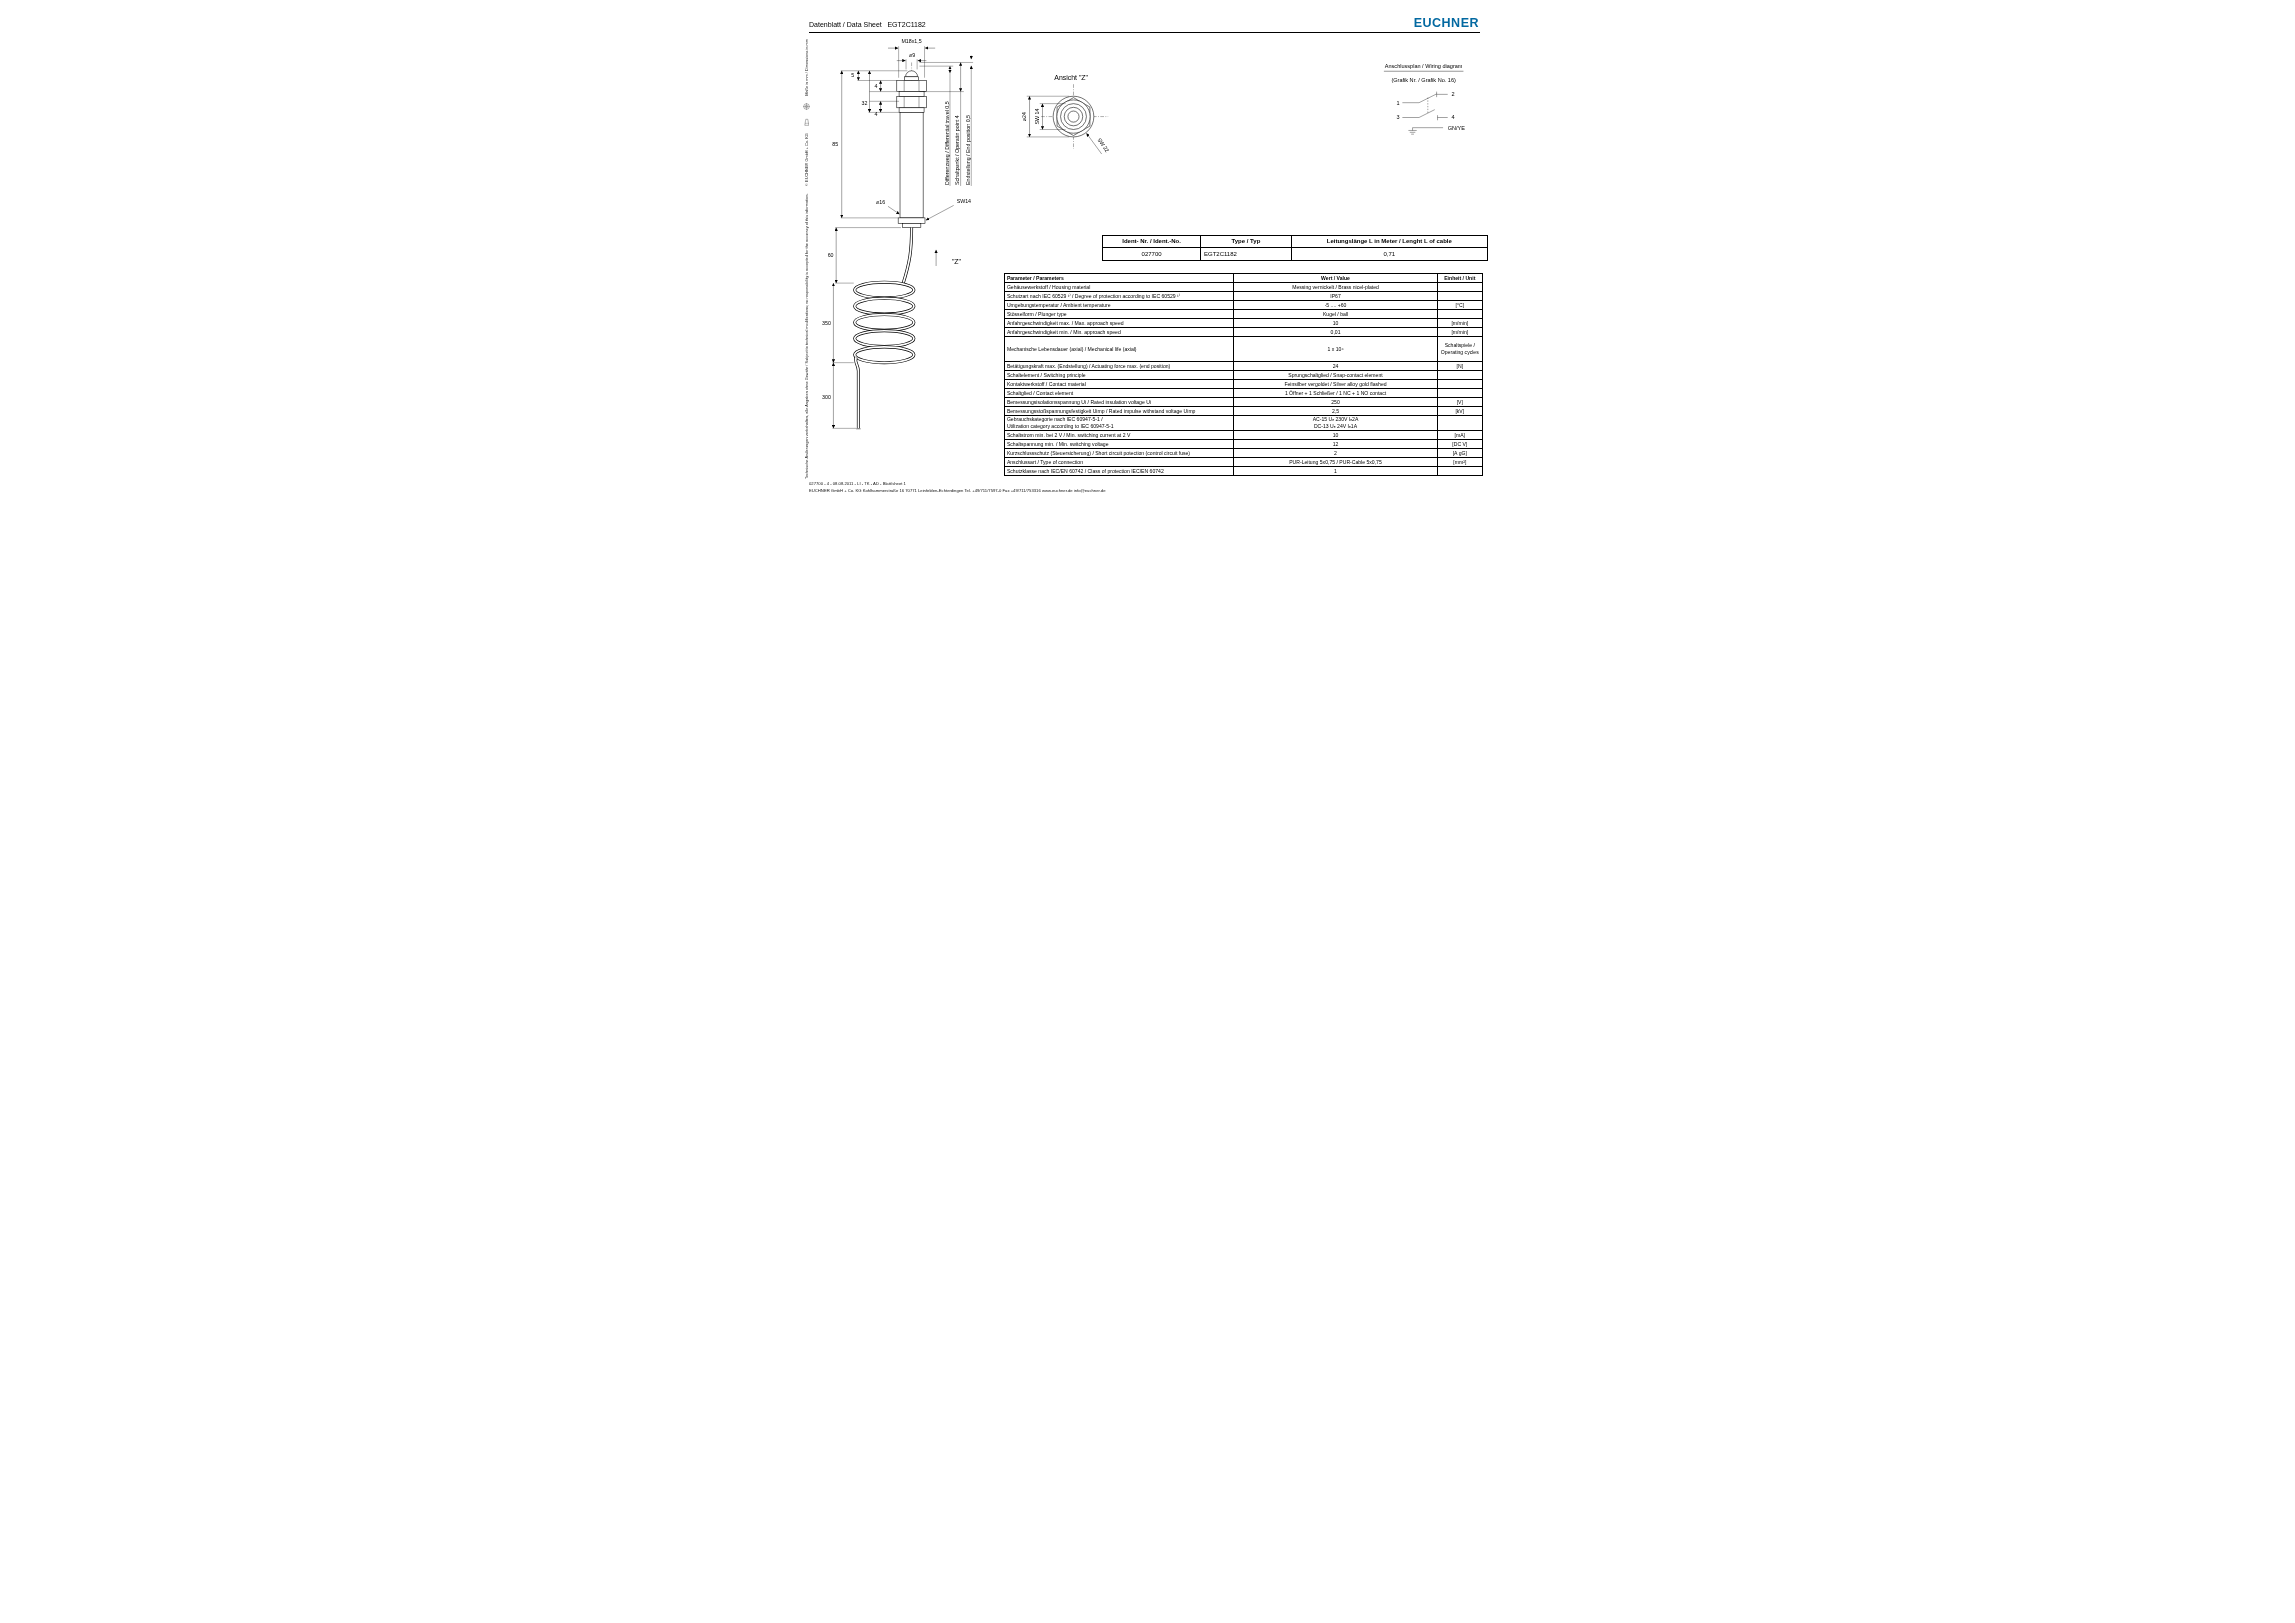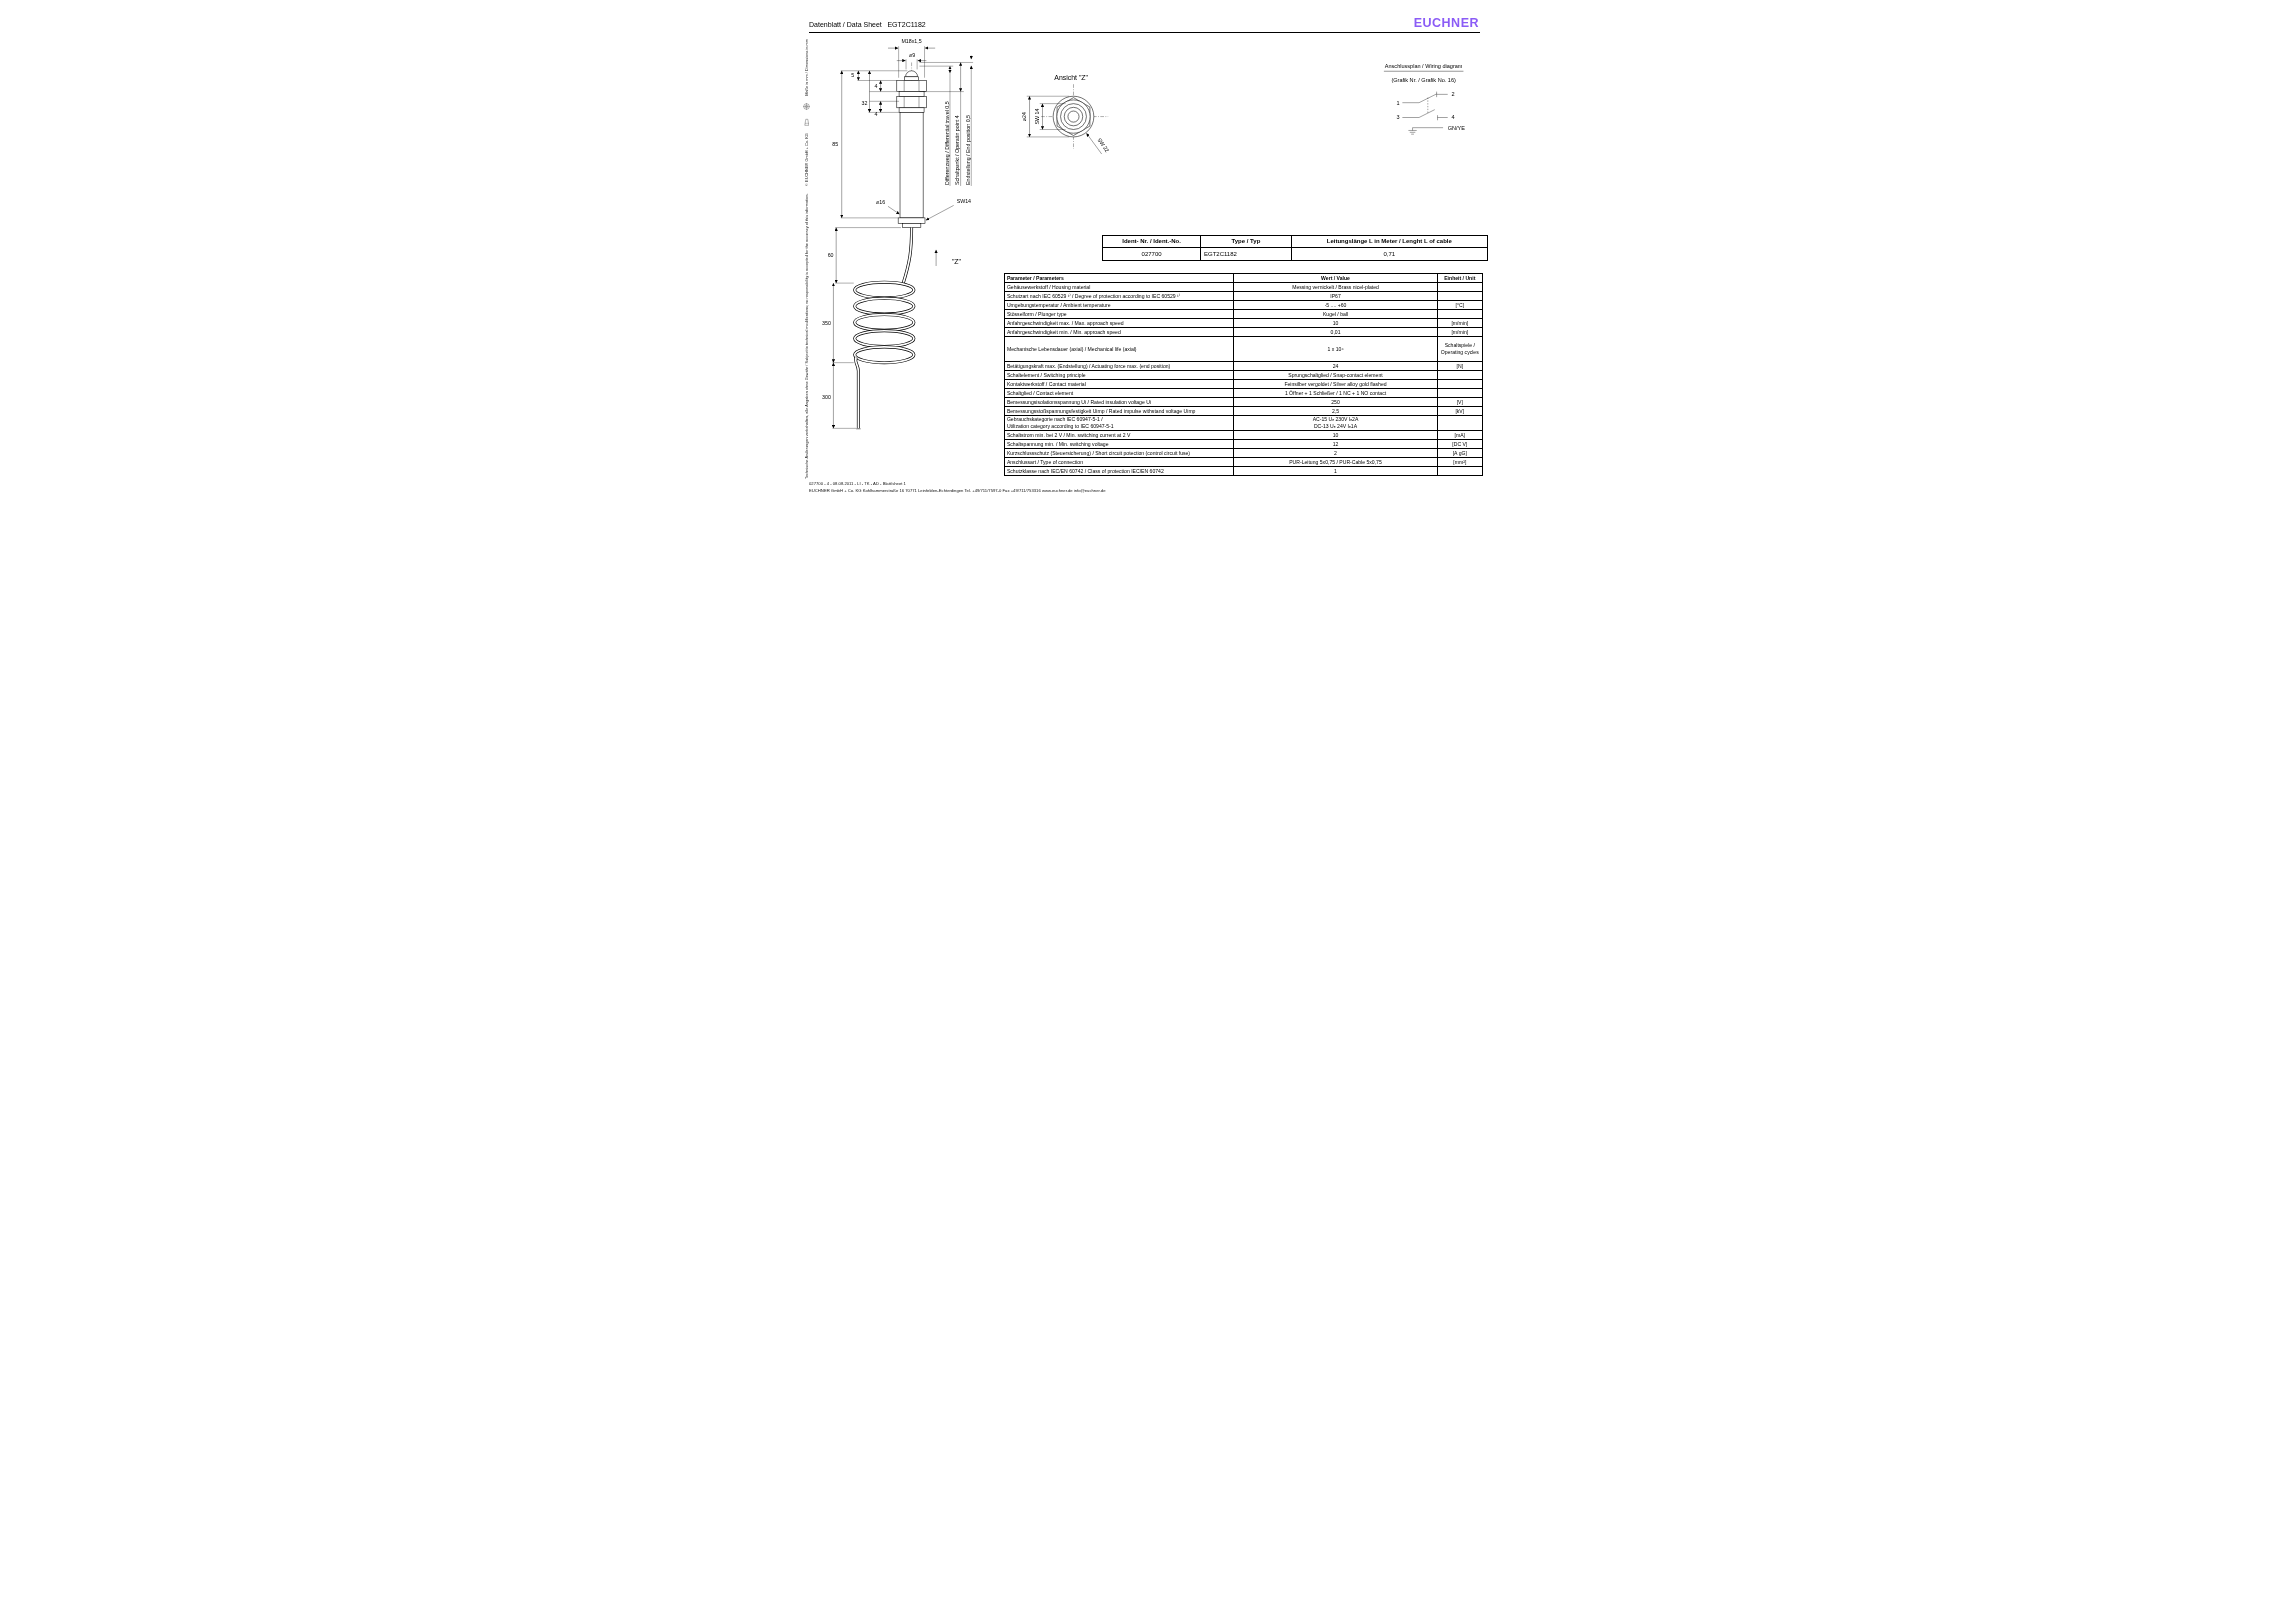--- a/index.html
+++ b/index.html
@@ -2,21 +2,21 @@
 <html style="font-size:7.4px"><head>
 <meta charset="utf-8">
 <style>
   * { margin:0; padding:0; box-sizing:border-box; }
   html,body { background:#ffffff; }
   body { font-family:"Liberation Sans", sans-serif; color:#000; }
   .page { position:relative; width:717px; height:507px; background:#fff; margin:0 auto; overflow:hidden; }
 
   .doc-title { position:absolute; left:20px; top:21px; font-size:7px; }
   .doc-title .t-value { margin-left:5.6px; }
-  .logo { position:absolute; right:27px; top:15.7px; font-size:12.5px; font-weight:bold; letter-spacing:0.5px; color:#8b5cf6; }
+  .logo { position:absolute; right:27px; top:15.7px; font-size:12.5px; font-weight:bold; letter-spacing:0.5px; color:#0369a1; }
   .header-rule { position:absolute; left:20px; top:32px; width:671px; border-top:0.7px solid #000; }
 
   svg.overlay { position:absolute; left:0; top:0; }
   .part { fill:#fff; stroke:#000; stroke-width:1.2; }
   .facet { stroke:#000; stroke-width:0.8; }
   .cl { stroke:#000; stroke-width:0.7; stroke-dasharray:8 3 2 3; }
   .dim { stroke:#000; stroke-width:0.8; fill:none; }
   .ext { stroke:#000; stroke-width:0.7; }
   .cab-o { stroke:#000; stroke-width:6.5; fill:none; }
   .cab-i { stroke:#fff; stroke-width:3.6; fill:none; }

